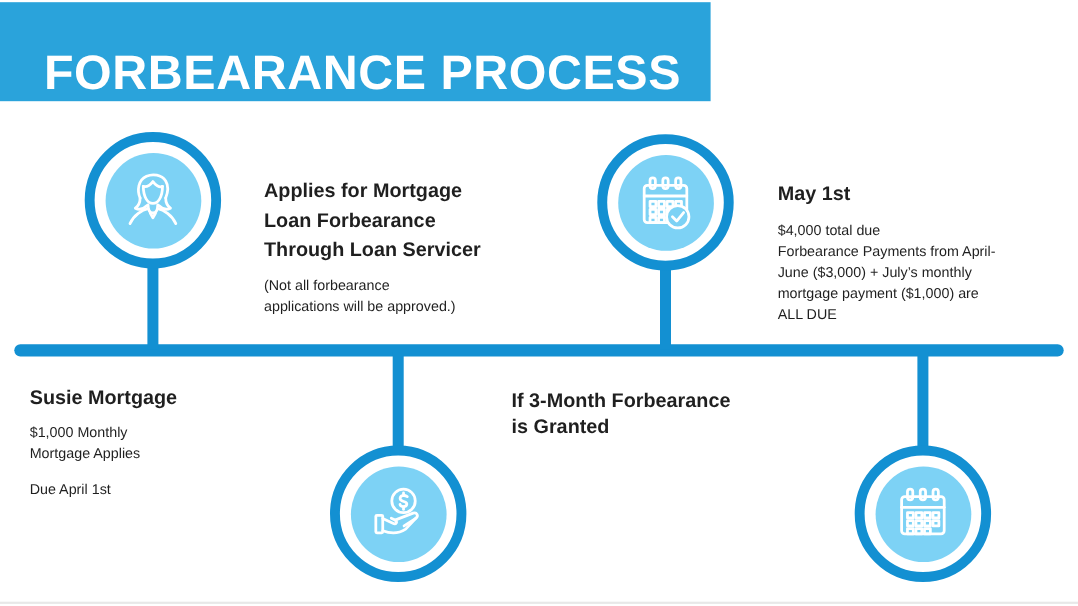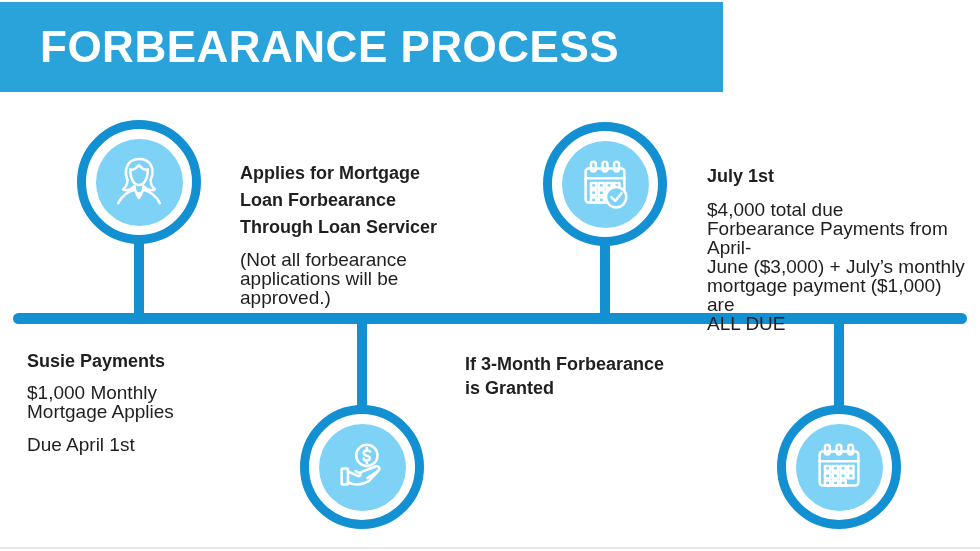--- a/index.html
+++ b/index.html
@@ -2,22 +2,22 @@
 <html><head>
 <meta charset="utf-8">
 <style>
   html,body{margin:0;padding:0;background:#fff;}
   .stage{
     position:relative;width:980px;height:551px;background:#ffffff;overflow:hidden;
     font-family:"Liberation Sans", sans-serif;color:#1f1f1f;
   }
   
   .banner{
-    position:absolute;left:0;top:2px;width:723px;height:90px;
-    background:#2aa3db;display:flex;align-items:center;
+    position:absolute;left:0;top:2px;width:646px;height:90px;
+    background:#2aa3db;display:flex;align-items:flex-end;
   }
   .banner h1{
     margin:0;padding-left:40px;color:#ffffff;font-size:44px;font-weight:bold;
     letter-spacing:0.5px;white-space:nowrap;
   }
   
   .timeline-bar{
     position:absolute;left:13px;top:313px;width:954px;height:11px;
     background:#1390d2;border-radius:6px;
   }
@@ -39,21 +39,21 @@
   .node-1{left:77px;top:120px;}
   .node-2{left:543px;top:122px;}
   .node-3{left:300px;top:405px;}
   .node-4{left:777px;top:405px;}
   .node svg{width:62px;height:62px;display:block;}
   .icon-stroke{fill:none;stroke:#ffffff;stroke-width:2.6;stroke-linecap:round;stroke-linejoin:round;}
   .icon-fill-mask{fill:#7dd2f5;stroke:#ffffff;stroke-width:2.6;}
   
   .text-block{position:absolute;}
   .text-block .h{font-weight:bold;font-size:18px;line-height:26px;white-space:pre-line;}
-  .text-block .b{font-size:19px;line-height:19px;white-space:pre-line;margin-top:9px;}
+  .text-block .b{font-size:13px;line-height:19px;white-space:pre-line;margin-top:9px;}
   .text-block .note{margin-top:14px;}
   .t1{left:27px;top:348px;width:220px;}
   .t2{left:240px;top:160px;width:245px;}
   .t2 .h{line-height:27px;}
   .t3{left:465px;top:352px;width:275px;}
   .t3 .h{line-height:24px;}
   .t4{left:707px;top:163px;width:260px;}
   .t4 .b{margin-top:11px;}
   
   .bottom-line{position:absolute;left:0;right:0;bottom:2px;height:2px;background:#e8e8e8;}
@@ -148,41 +148,41 @@
           <rect x="41.5" y="38.5" width="5.5" height="5"></rect>
           <rect x="17.5" y="46" width="5.5" height="5"></rect>
           <rect x="25.5" y="46" width="5.5" height="5"></rect>
           <rect x="33.5" y="46" width="5.5" height="5"></rect>
         </g>
       </svg>
     </div>
   </div>
 
   <div class="text-block t1">
-    <div class="h">Susie Payments</div>
+    <div class="h">Susie Mortgage</div>
     <div class="b">$1,000 Monthly
 Mortgage Applies</div>
     <div class="b note">Due April 1st</div>
   </div>
 
   <div class="text-block t2">
     <div class="h">Applies for Mortgage
 Loan Forbearance
 Through Loan Servicer</div>
     <div class="b">(Not all forbearance
 applications will be approved.)</div>
   </div>
 
   <div class="text-block t3">
     <div class="h">If 3-Month Forbearance
 is Granted</div>
   </div>
 
   <div class="text-block t4">
-    <div class="h">July 1st</div>
+    <div class="h">May 1st</div>
     <div class="b">$4,000 total due
 Forbearance Payments from April-
 June ($3,000) + July’s monthly
 mortgage payment ($1,000) are
 ALL DUE</div>
   </div>
 
   <div class="bottom-line"></div>
 </div>
 

